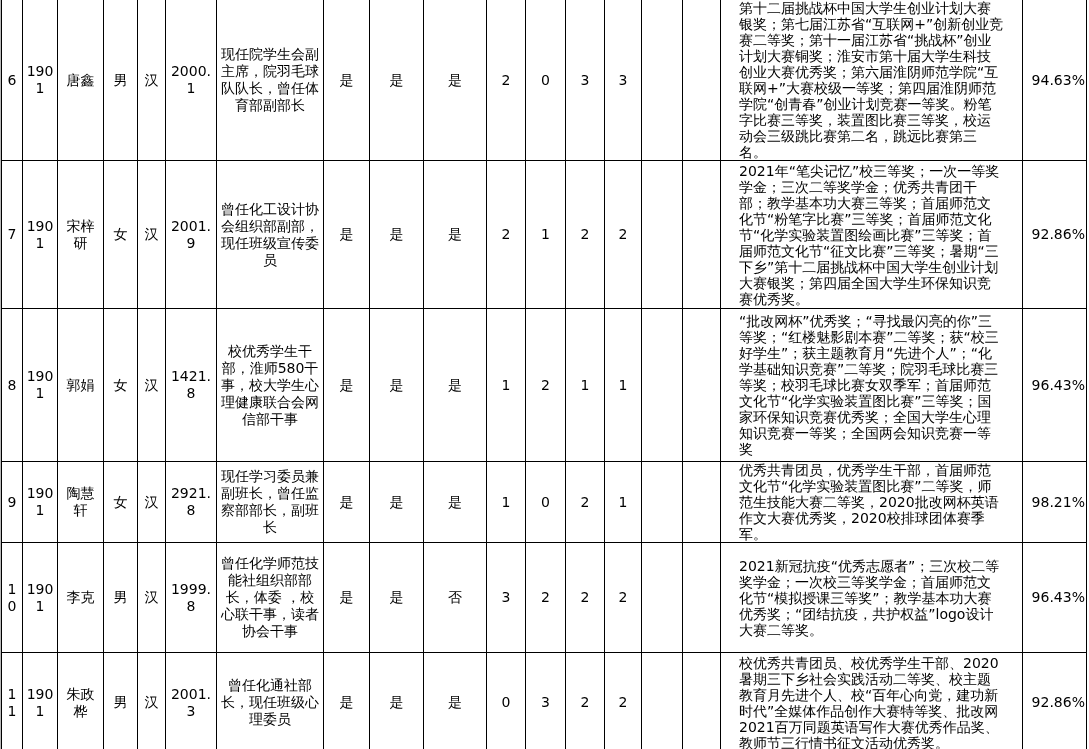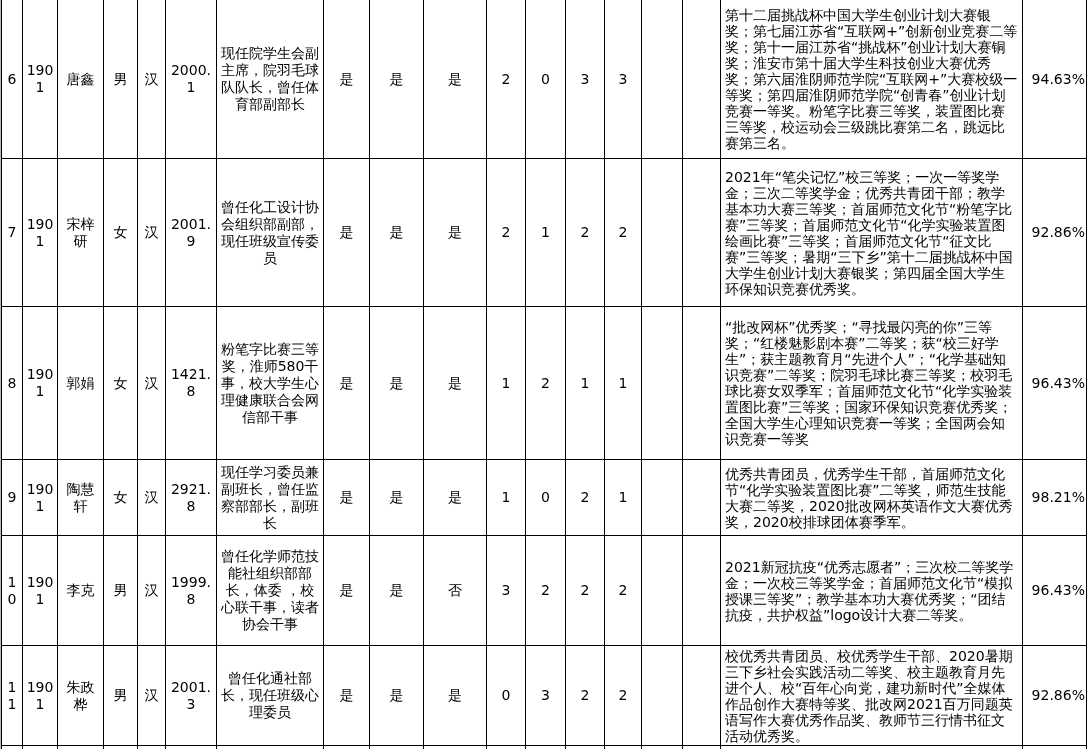--- a/index.html
+++ b/index.html
@@ -34,21 +34,21 @@
     text-align: center;
     vertical-align: middle;
     padding: 0 2px;
     overflow: hidden;
     word-break: break-all;
   }
   
   table.grid td:nth-child(17) {
     text-align: left;
     line-height: 16px;
-    padding: 0 4px;
+    padding: 0 18px;
   }
   
   table.grid td:nth-child(18) {
     text-align: right;
     padding: 0 1px 0 2px;
   }
   tr.r0 { height: 159px; }
   tr.r1 { height: 148px; }
   tr.r2 { height: 153px; }
   tr.r3 { height: 76px;  }
@@ -123,21 +123,21 @@
           <td>2021年“笔尖记忆”校三等奖；一次一等奖学金；三次二等奖学金；优秀共青团干部；教学基本功大赛三等奖；首届师范文化节“粉笔字比赛”三等奖；首届师范文化节“化学实验装置图绘画比赛”三等奖；首届师范文化节“征文比赛”三等奖；暑期“三下乡”第十二届挑战杯中国大学生创业计划大赛银奖；第四届全国大学生环保知识竞赛优秀奖。</td>
           <td>92.86%</td>
         </tr>
         <tr class="r2">
           <td>8</td>
           <td>1901</td>
           <td>郭娟</td>
           <td>女</td>
           <td>汉</td>
           <td>1421.8</td>
-          <td>粉笔字比赛三等奖，淮师580干事，校大学生心理健康联合会网信部干事</td>
+          <td>校优秀学生干部，淮师580干事，校大学生心理健康联合会网信部干事</td>
           <td>是</td>
           <td>是</td>
           <td>是</td>
           <td>1</td>
           <td>2</td>
           <td>1</td>
           <td>1</td>
           <td></td>
           <td></td>
           <td>“批改网杯”优秀奖；“寻找最闪亮的你”三等奖；“红楼魅影剧本赛”二等奖；获“校三好学生”；获主题教育月“先进个人”；“化学基础知识竞赛”二等奖；院羽毛球比赛三等奖；校羽毛球比赛女双季军；首届师范文化节“化学实验装置图比赛”三等奖；国家环保知识竞赛优秀奖；全国大学生心理知识竞赛一等奖；全国两会知识竞赛一等奖</td>

